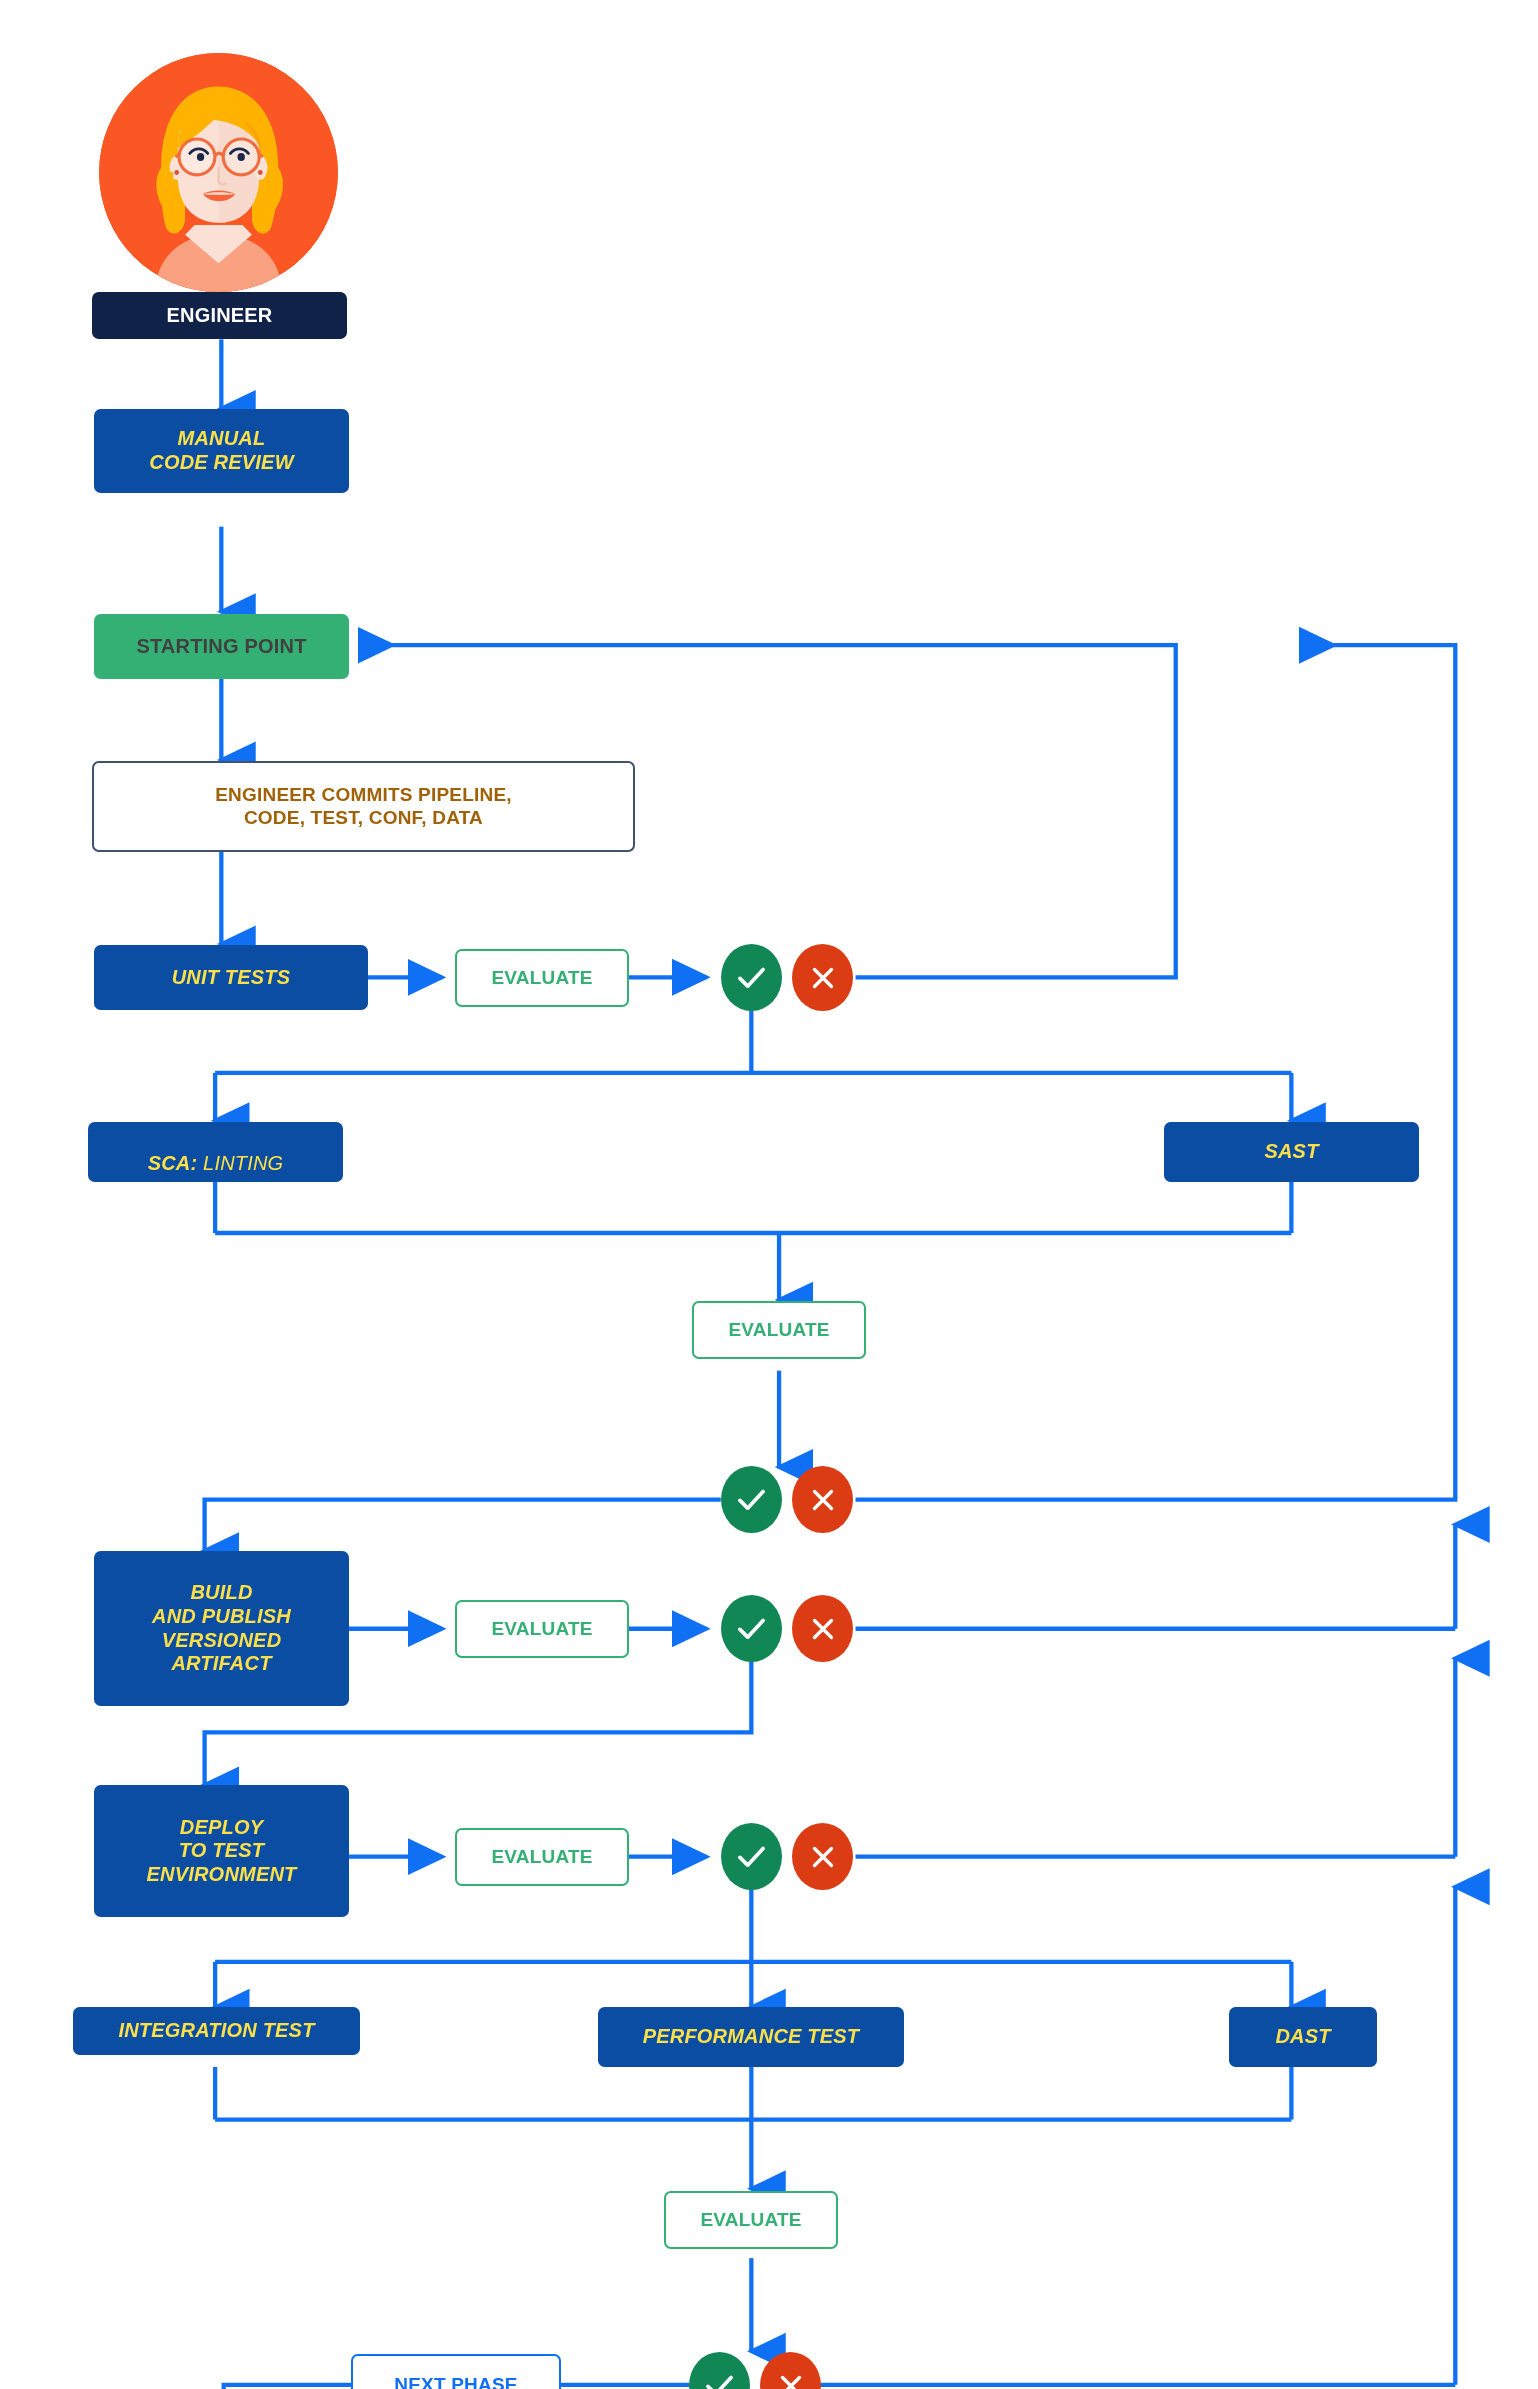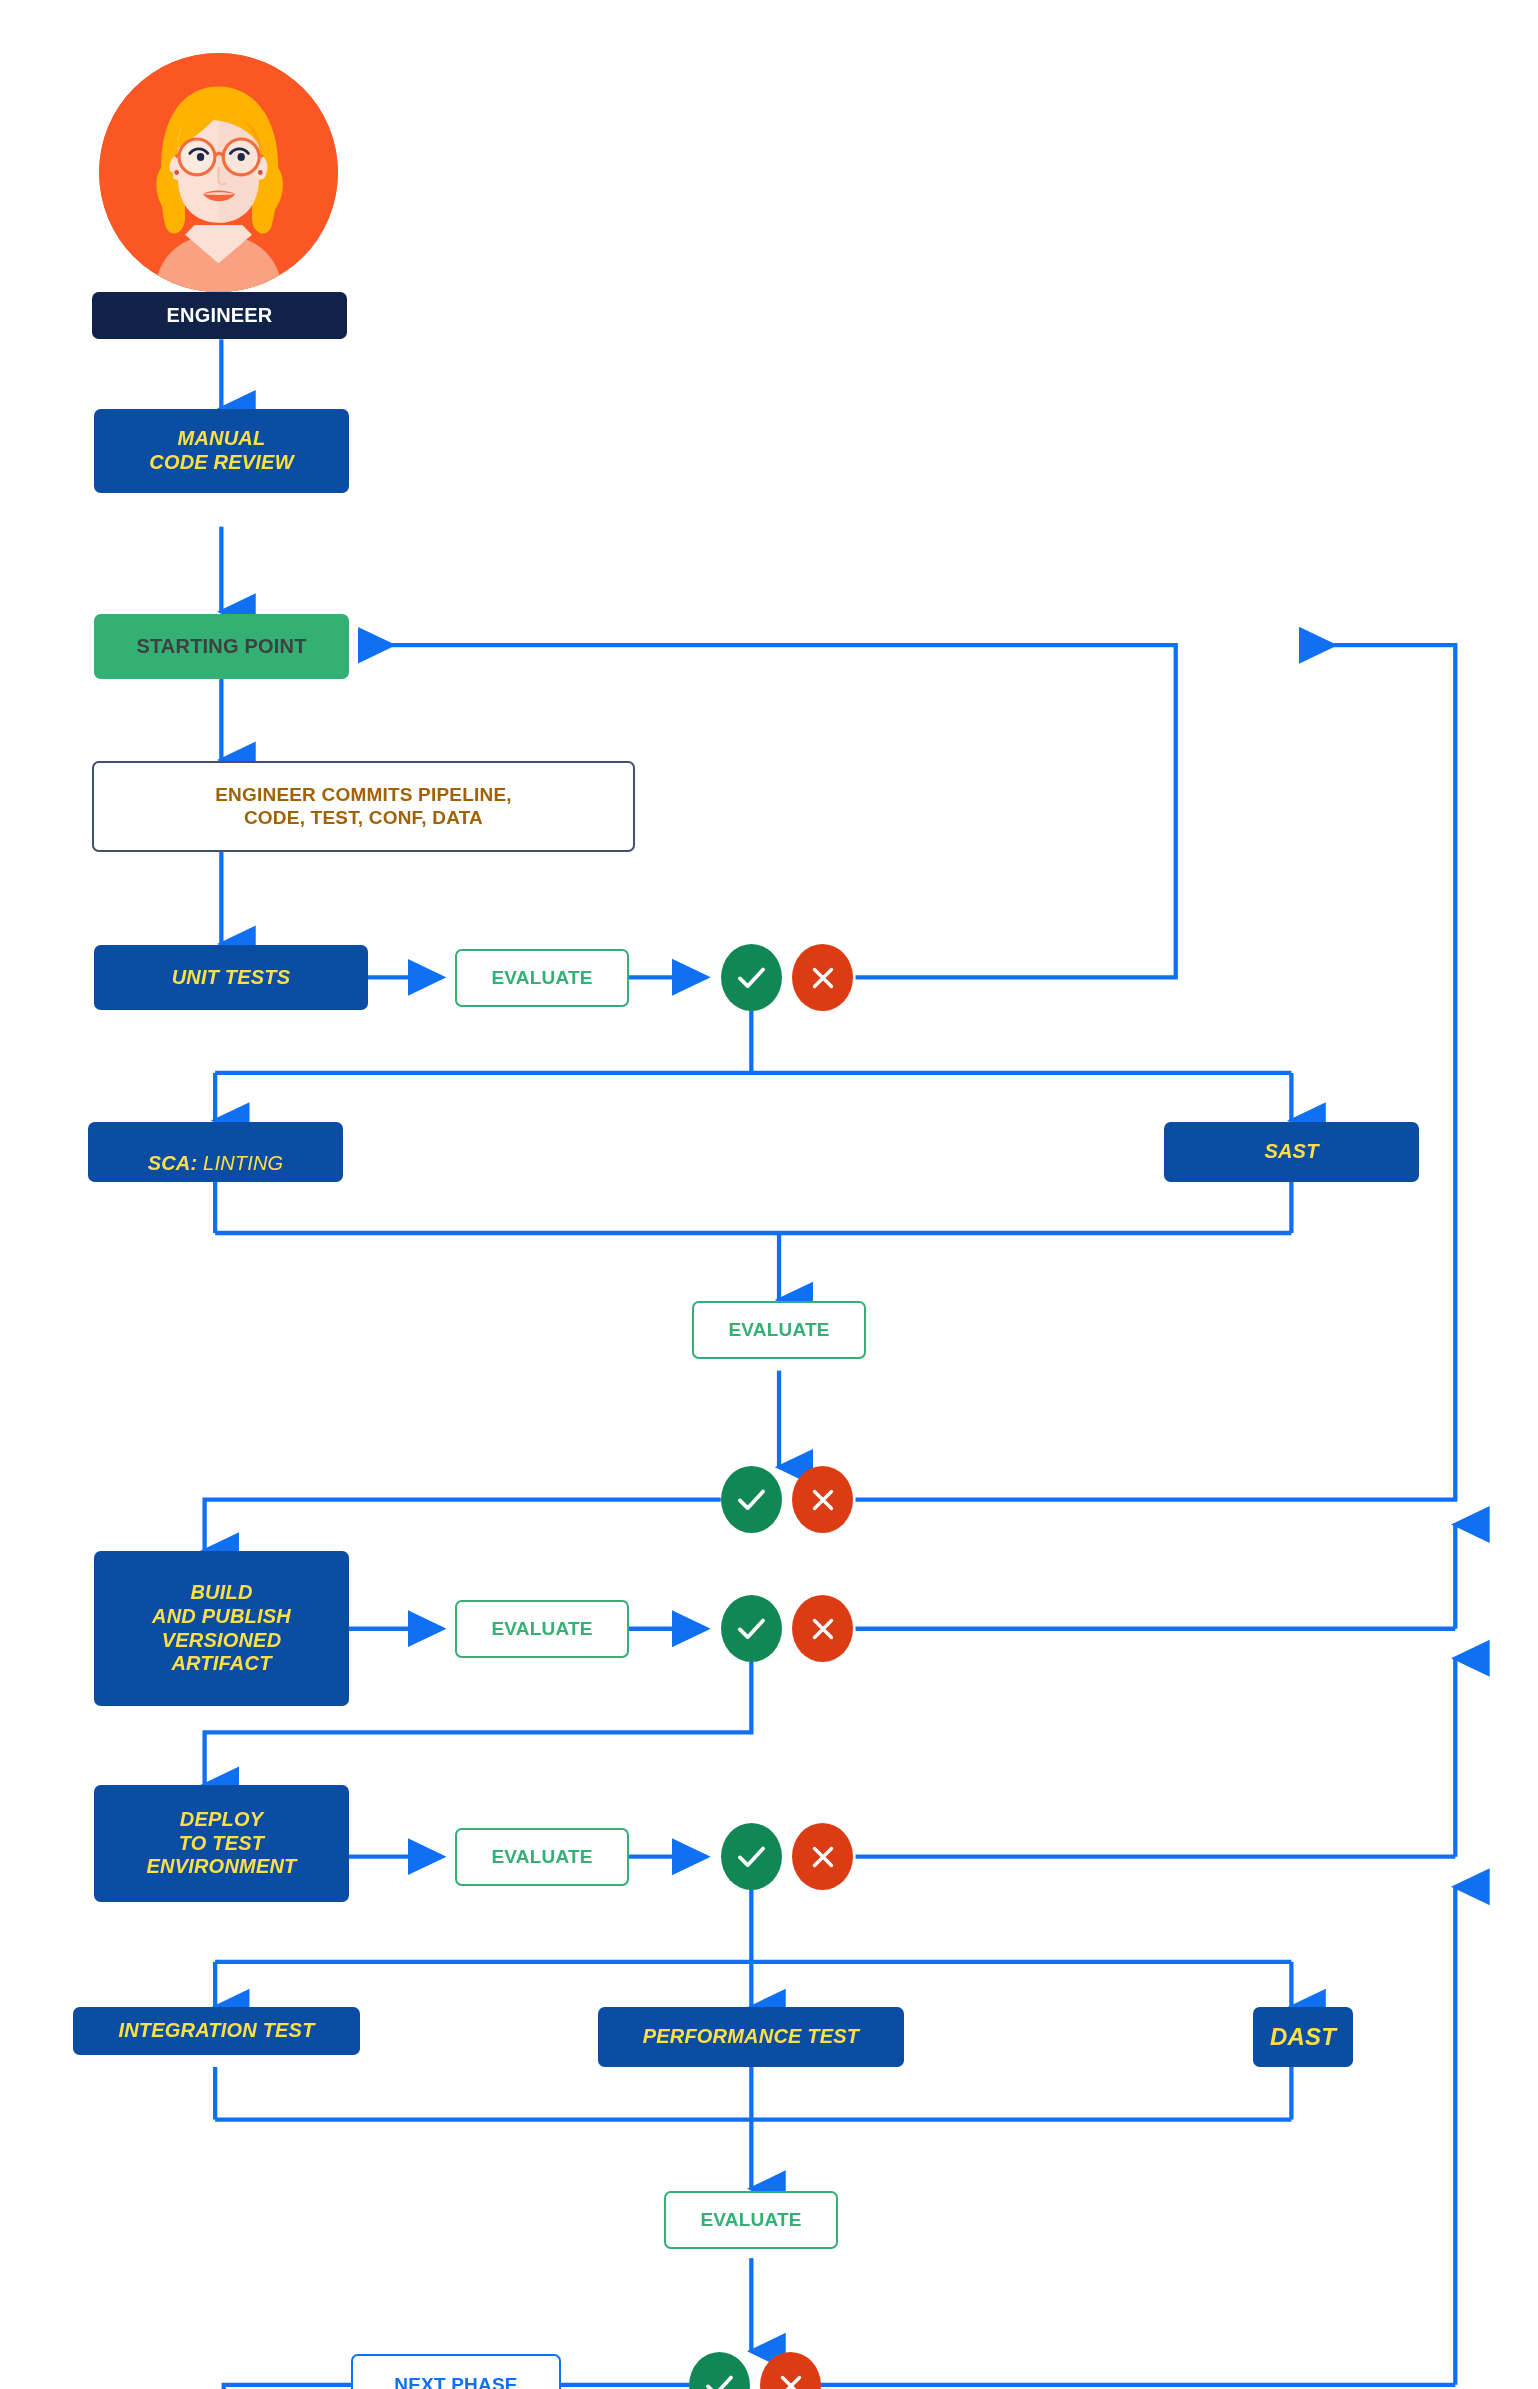--- a/index.html
+++ b/index.html
@@ -301,21 +301,21 @@
     <svg width="37" height="37" viewBox="0 0 24 24" aria-hidden="true">
       <path d="M4.5 12.6 L9.5 17.6 L19.5 6.8" fill="none" stroke="#ffffff" stroke-width="2.4" stroke-linecap="round" stroke-linejoin="round"></path>
     </svg>
   </div>
   <div class="pill pill-no" style="left:792px;top:1595px;width:61px;height:67px;">
     <svg width="34" height="34" viewBox="0 0 24 24" aria-hidden="true">
       <path d="M6 6 L18 18 M18 6 L6 18" fill="none" stroke="#ffffff" stroke-width="2.4" stroke-linecap="round"></path>
     </svg>
   </div>
 
-  <div class="node n-blue" style="left:94px;top:1785px;width:255px;height:117px;font-size:20px;">
+  <div class="node n-blue" style="left:94px;top:1785px;width:255px;height:132px;font-size:20px;">
     <span>DEPLOY
 TO TEST
 ENVIRONMENT</span>
   </div>
 
   <div class="node n-eval" style="left:455px;top:1828px;width:174px;height:58px;font-size:19px;">
     <span>EVALUATE</span>
   </div>
 
   <div class="pill pill-ok" style="left:721px;top:1823px;width:61px;height:67px;">
@@ -328,21 +328,21 @@
       <path d="M6 6 L18 18 M18 6 L6 18" fill="none" stroke="#ffffff" stroke-width="2.4" stroke-linecap="round"></path>
     </svg>
   </div>
 
   <div class="node n-blue" style="left:73px;top:2007px;width:287px;height:48px;font-size:20px;">
     <span>INTEGRATION TEST</span>
   </div>
   <div class="node n-blue" style="left:598px;top:2007px;width:306px;height:60px;font-size:20px;">
     <span>PERFORMANCE TEST</span>
   </div>
-  <div class="node n-blue" style="left:1229px;top:2007px;width:100px;height:60px;font-size:24px;margin-left:24px;">
+  <div class="node n-blue" style="left:1229px;top:2007px;width:148px;height:60px;font-size:20px;">
     <span>DAST</span>
   </div>
 
   <div class="node n-eval" style="left:664px;top:2191px;width:174px;height:58px;font-size:19px;">
     <span>EVALUATE</span>
   </div>
 
   <div class="pill pill-ok" style="left:689px;top:2352px;width:61px;height:67px;">
     <svg width="37" height="37" viewBox="0 0 24 24" aria-hidden="true">
       <path d="M4.5 12.6 L9.5 17.6 L19.5 6.8" fill="none" stroke="#ffffff" stroke-width="2.4" stroke-linecap="round" stroke-linejoin="round"></path>

